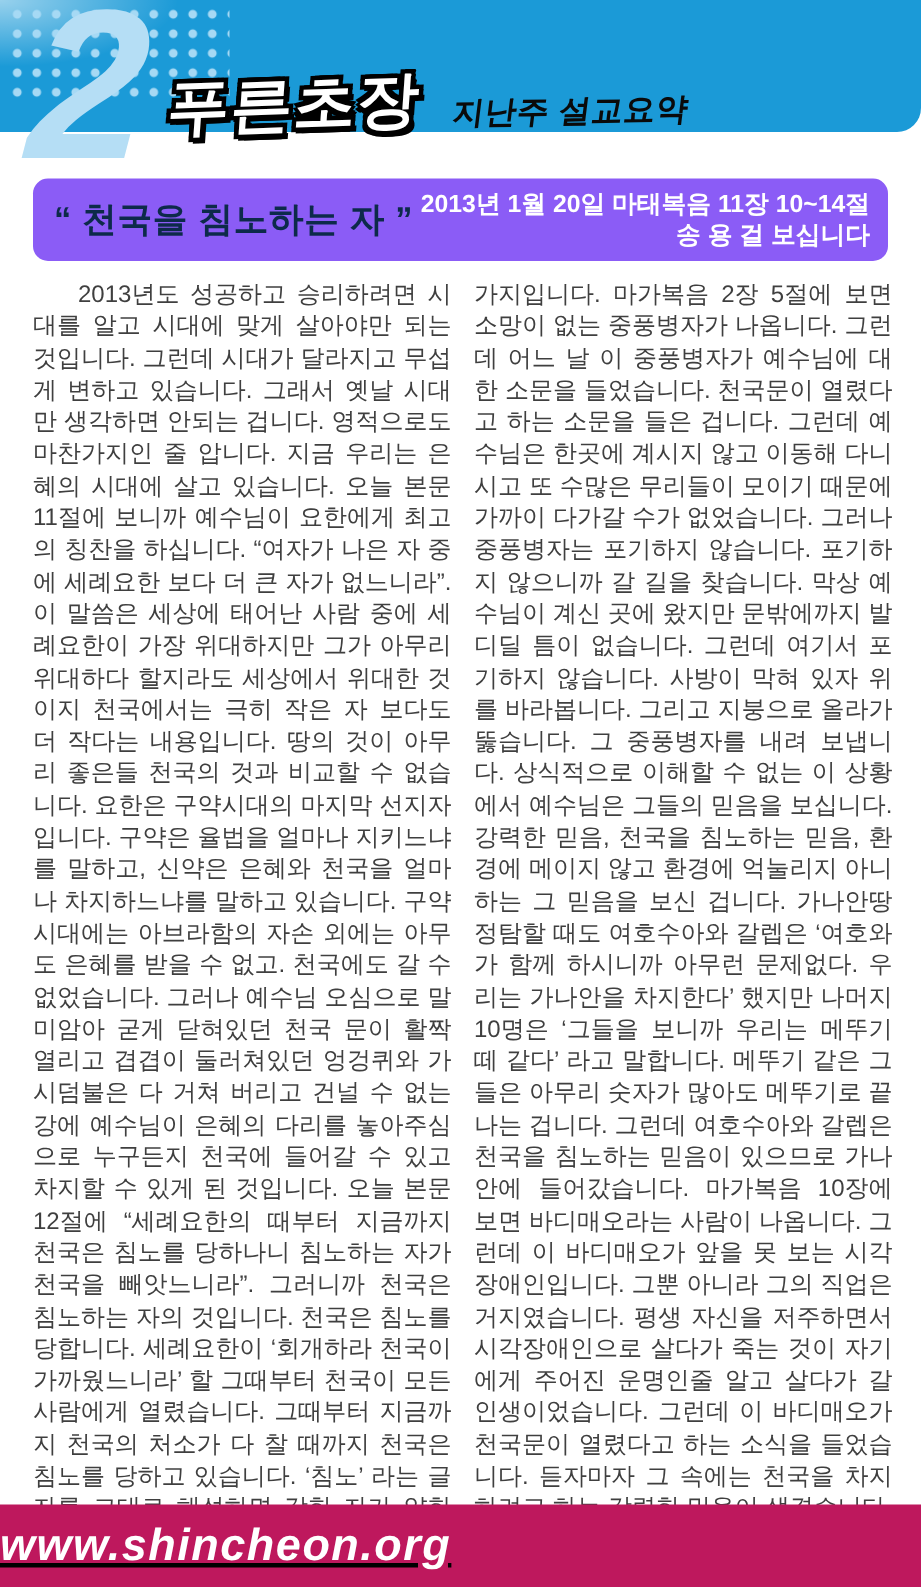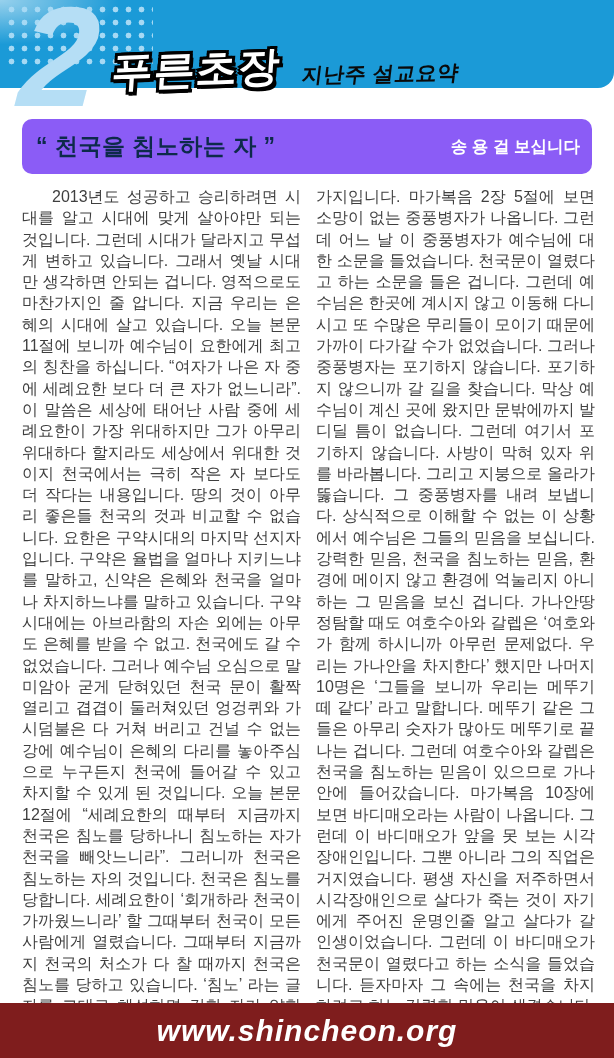--- a/index.html
+++ b/index.html
@@ -61,22 +61,22 @@
   }
   .col{
     width:279px;font-size:16px;line-height:21.3px;color:#3f3f3f;
     text-align:justify;word-break:break-all;
   }
   .col p{margin:0;}
   .indent-first{text-indent:30px;}
   
   .footer{
     position:absolute;left:0;bottom:0;width:614px;height:55px;
-    background:#7f1d1d;z-index:2;
-    display:flex;align-items:center;justify-content:center;
+    background:#be185d;z-index:2;
+    display:flex;align-items:center;justify-content:flex-start;text-decoration:underline;
   }
   .website{
     color:#ffffff;font-weight:bold;font-style:italic;
     font-size:30px;letter-spacing:1px;
   }
 </style>
 </head>
 <body>
 
 <div class="band">
@@ -84,20 +84,21 @@
   <div class="dots"></div>
 </div>
 
 <div class="big-number">2</div>
 <div class="masthead-title">푸른초장</div>
 <div class="masthead-subtitle">지난주 설교요약</div>
 
 <div class="title-bar">
   <div class="sermon-title">“ 천국을 침노하는 자 ”</div>
   <div class="sermon-meta">
+    <div>2013년 1월 20일 마태복음 11장 10~14절</div>
     <div>송 용 걸 보십니다</div>
   </div>
 </div>
 
 <div class="body-columns">
   <div class="col">
     <p class="indent-first"><span>2013년도 성공하고 승리하려면 시대를 알고 시대에 맞게 살아야만 되는 것입니다. 그런데 시대가 달라지고 무섭게 변하고 있습니다. 그래서 옛날 시대만 생각하면 안되는 겁니다. 영적으로도 마찬가지인 줄 압니다. 지금 우리는 은혜의 시대에 살고 있습니다. 오늘 본문 11절에 보니까 예수님이 요한에게 최고의 칭찬을 하십니다. “여자가 나은 자 중에 세례요한 보다 더 큰 자가 없느니라”. 이 말씀은 세상에 태어난 사람 중에 세례요한이 가장 위대하지만 그가 아무리 위대하다 할지라도 세상에서 위대한 것이지 천국에서는 극히 작은 자 보다도 더 작다는 내용입니다. 땅의 것이 아무리 좋은들 천국의 것과 비교할 수 없습니다. 요한은 구약시대의 마지막 선지자입니다. 구약은 율법을 얼마나 지키느냐를 말하고, 신약은 은혜와 천국을 얼마나 차지하느냐를 말하고 있습니다. 구약시대에는 아브라함의 자손 외에는 아무도 은혜를 받을 수 없고. 천국에도 갈 수 없었습니다. 그러나 예수님 오심으로 말미암아 굳게 닫혀있던 천국 문이 활짝 열리고 겹겹이 둘러쳐있던 엉겅퀴와 가시덤불은 다 거쳐 버리고 건널 수 없는 강에 예수님이 은혜의 다리를 놓아주심으로 누구든지 천국에 들어갈 수 있고 차지할 수 있게 된 것입니다. 오늘 본문 12절에 “세례요한의 때부터 지금까지 천국은 침노를 당하나니 침노하는 자가 천국을 빼앗느니라”. 그러니까 천국은 침노하는 자의 것입니다. 천국은 침노를 당합니다. 세례요한이 ‘회개하라 천국이 가까웠느니라’ 할 그때부터 천국이 모든 사람에게 열렸습니다. 그때부터 지금까지 천국의 처소가 다 찰 때까지 천국은 침노를 당하고 있습니다. ‘침노’ 라는 글자를 그대로 해석하면 강한 자가 약한 자를 치는 것입니다. 천국은 강력한 힘에 의해서 허용이 되고 그 힘을 가진 사람이 천국을 차지합니다. 그러면 </span></p>
   </div>
   <div class="col">
     <p>가지입니다. 마가복음 2장 5절에 보면 소망이 없는 중풍병자가 나옵니다. 그런데 어느 날 이 중풍병자가 예수님에 대한 소문을 들었습니다. 천국문이 열렸다고 하는 소문을 들은 겁니다. 그런데 예수님은 한곳에 계시지 않고 이동해 다니시고 또 수많은 무리들이 모이기 때문에 가까이 다가갈 수가 없었습니다. 그러나 중풍병자는 포기하지 않습니다. 포기하지 않으니까 갈 길을 찾습니다. 막상 예수님이 계신 곳에 왔지만 문밖에까지 발 디딜 틈이 없습니다. 그런데 여기서 포기하지 않습니다. 사방이 막혀 있자 위를 바라봅니다. 그리고 지붕으로 올라가 뚫습니다. 그 중풍병자를 내려 보냅니다. 상식적으로 이해할 수 없는 이 상황에서 예수님은 그들의 믿음을 보십니다. 강력한 믿음, 천국을 침노하는 믿음, 환경에 메이지 않고 환경에 억눌리지 아니하는 그 믿음을 보신 겁니다. 가나안땅 정탐할 때도 여호수아와 갈렙은 ‘여호와가 함께 하시니까 아무런 문제없다. 우리는 가나안을 차지한다’ 했지만 나머지 10명은 ‘그들을 보니까 우리는 메뚜기 떼 같다’ 라고 말합니다. 메뚜기 같은 그들은 아무리 숫자가 많아도 메뚜기로 끝나는 겁니다. 그런데 여호수아와 갈렙은 천국을 침노하는 믿음이 있으므로 가나안에 들어갔습니다. 마가복음 10장에 보면 바디매오라는 사람이 나옵니다. 그런데 이 바디매오가 앞을 못 보는 시각장애인입니다. 그뿐 아니라 그의 직업은 거지였습니다. 평생 자신을 저주하면서 시각장애인으로 살다가 죽는 것이 자기에게 주어진 운명인줄 알고 살다가 갈 인생이었습니다. 그런데 이 바디매오가 천국문이 열렸다고 하는 소식을 들었습니다. 듣자마자 그 속에는 천국을 차지하려고 하는 강력한 믿음이 생겼습니다. 그래서 예수님이 지나가신다는 길거리에 와서 기다렸습니다. 그리고 예수님 지나가실 때 ‘나를 불쌍히 여겨달라’ 고 소리를 질러댑니다. 이때 예수님께서 뭐라 하십니까? “내가 네게 무얼 해주길 원하느냐?” 이때 바디매오는 “주여 보기를 원하나이다” 라고</p>

